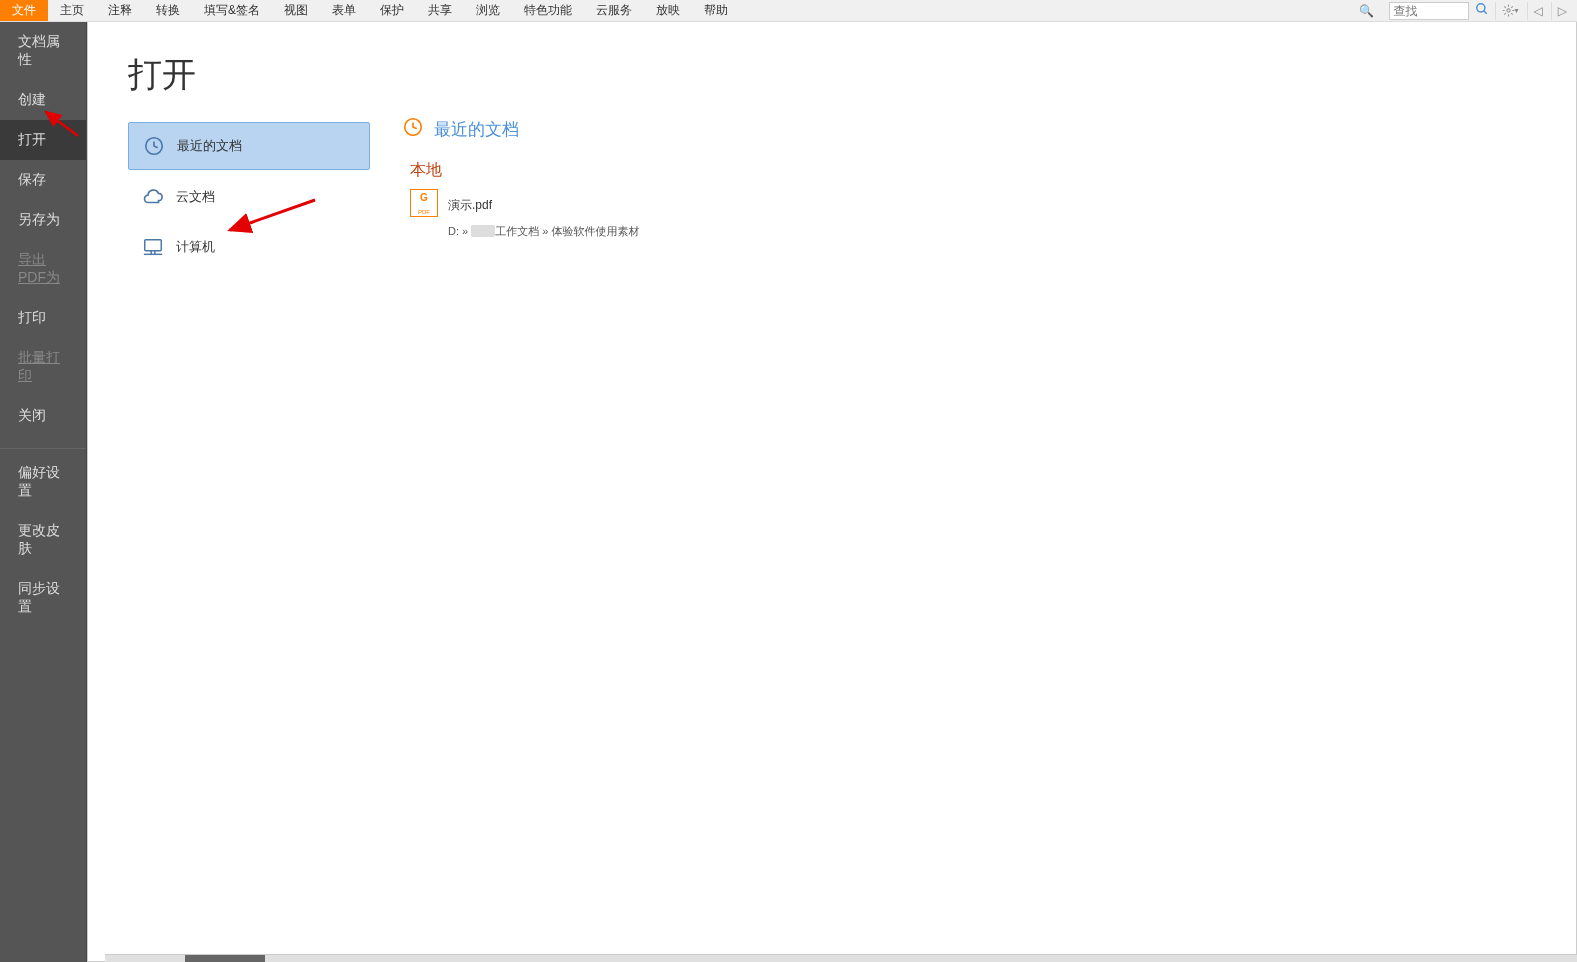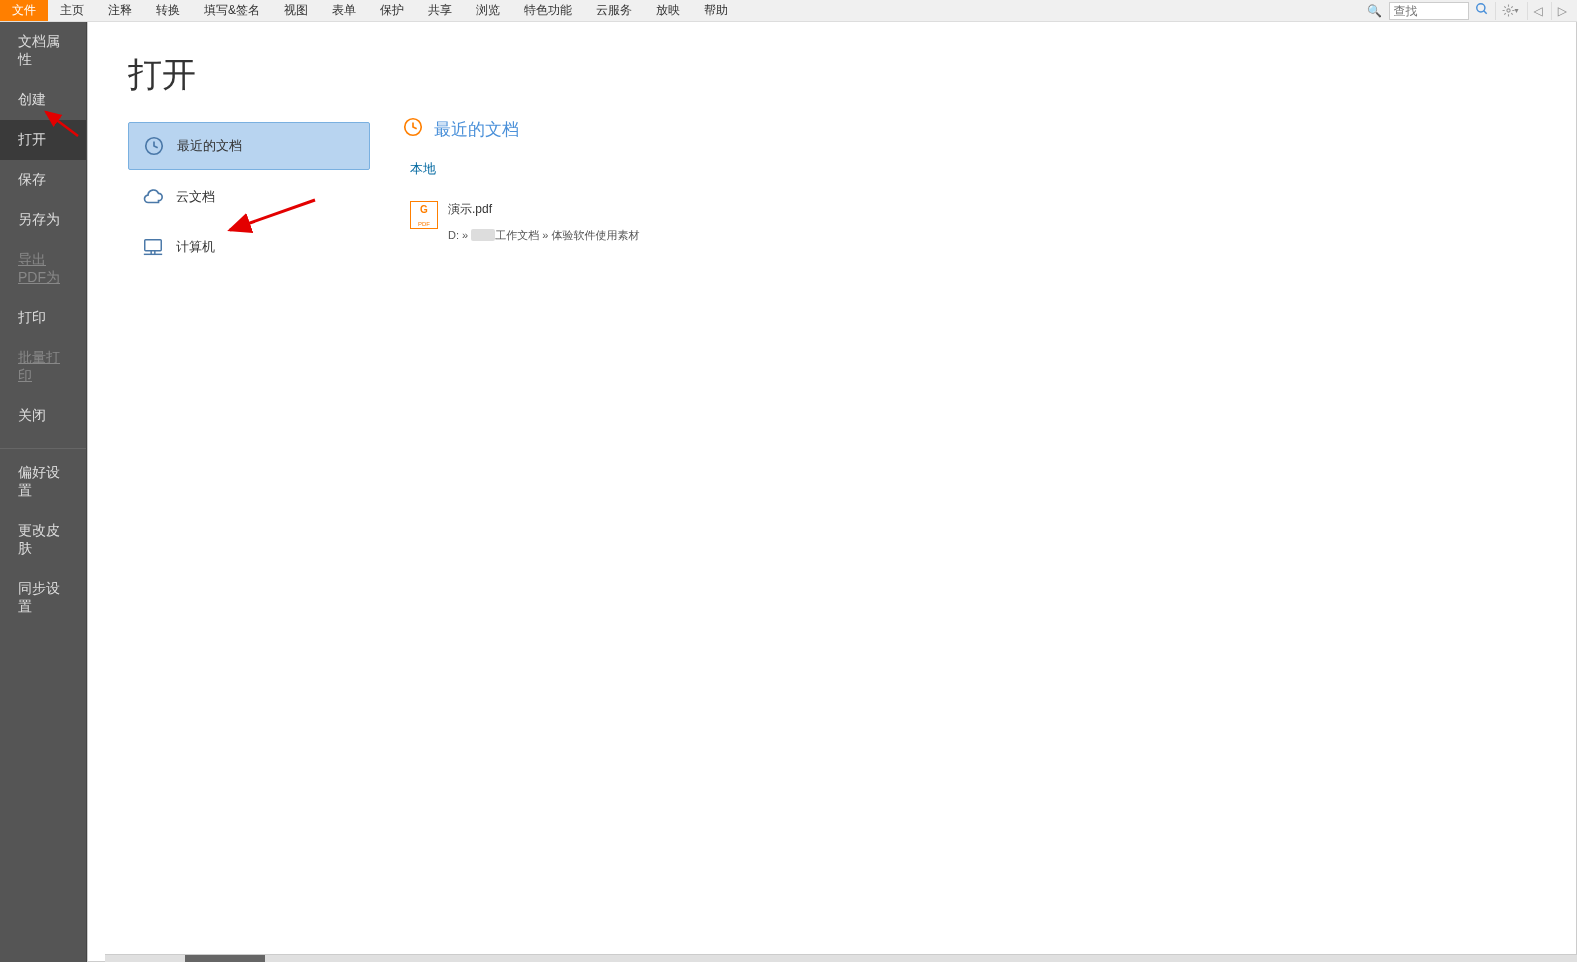--- a/index.html
+++ b/index.html
@@ -28,20 +28,21 @@
     .menubar-spacer { flex: 1; }
     .menubar-right { display: flex; align-items: center; gap: 2px; padding-right: 4px; }
     .search-box {
       height: 18px;
       border: 1px solid #ccc;
       padding: 0 4px;
       font-size: 12px;
       width: 80px;
       color: #999;
       background: #fff;
+      margin-left: 8px;
     }
     .search-icon {
       color: #4a90d9;
       font-size: 14px;
       cursor: pointer;
       padding: 0 4px;
     }
     .gear-icon, .nav-arrow {
       color: #888;
       font-size: 12px;
@@ -133,23 +134,23 @@
       gap: 10px;
       margin-bottom: 18px;
       margin-left: -8px;
     }
     .recent-header-icon { color: #ff7f00; }
     .recent-header-text {
       color: #4a90d9;
       font-size: 17px;
     }
     .local-label {
-      font-size: 13px;
-      color: #0369a1;
-      margin-bottom: 21px;
+      font-size: 16px;
+      color: #c2410c;
+      margin-bottom: 6px;
     }
     .recent-file {
       display: flex;
       align-items: flex-start;
       gap: 10px;
       padding: 2px 0;
       cursor: pointer;
     }
     .pdf-file-icon {
       width: 28px;
@@ -167,20 +168,21 @@
     .pdf-file-icon::before {
       content: "G";
       font-size: 10px;
       font-weight: bold;
       position: absolute;
       top: 2px;
     }
     .recent-file-name {
       font-size: 12px;
       color: #333;
+      margin-top: 8px;
     }
     .recent-file-path {
       font-size: 11px;
       color: #555;
       margin-top: 10px;
     }
     .recent-file-path .blur {
       background: #ddd;
       color: transparent;
       border-radius: 2px;

